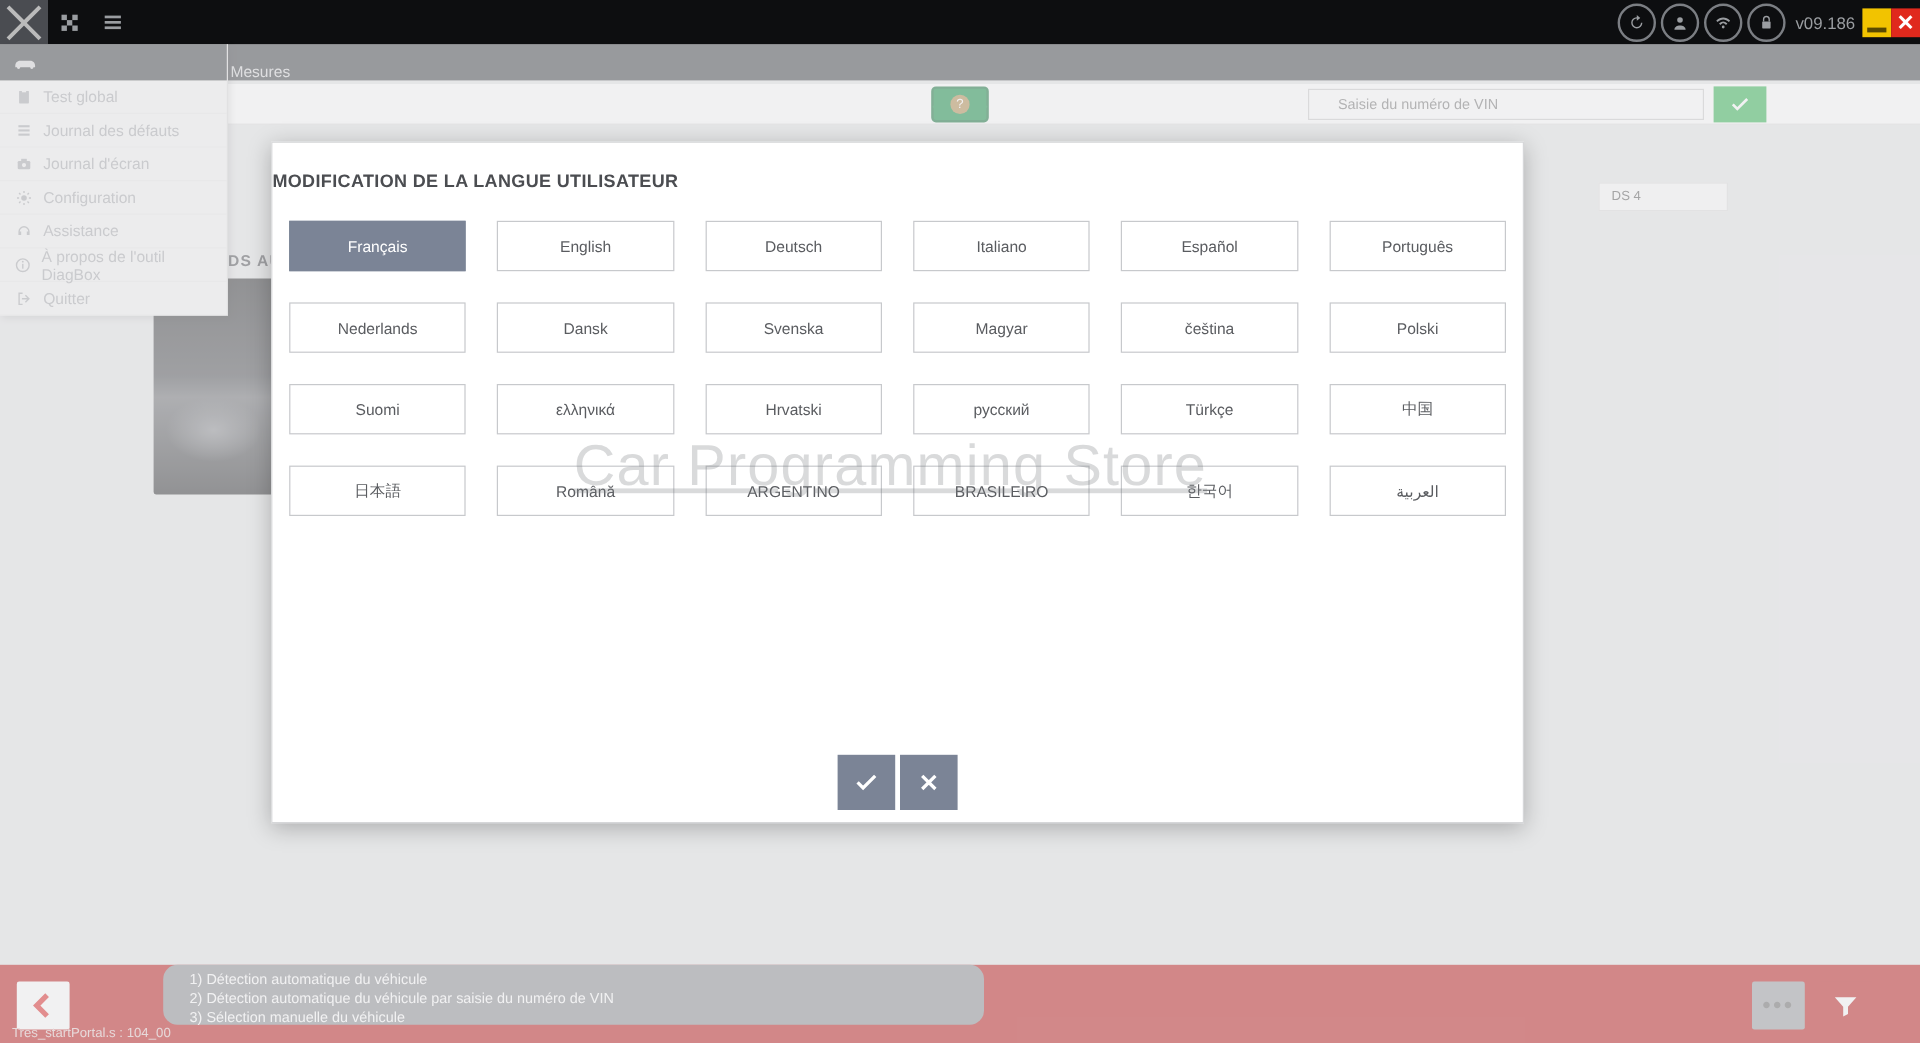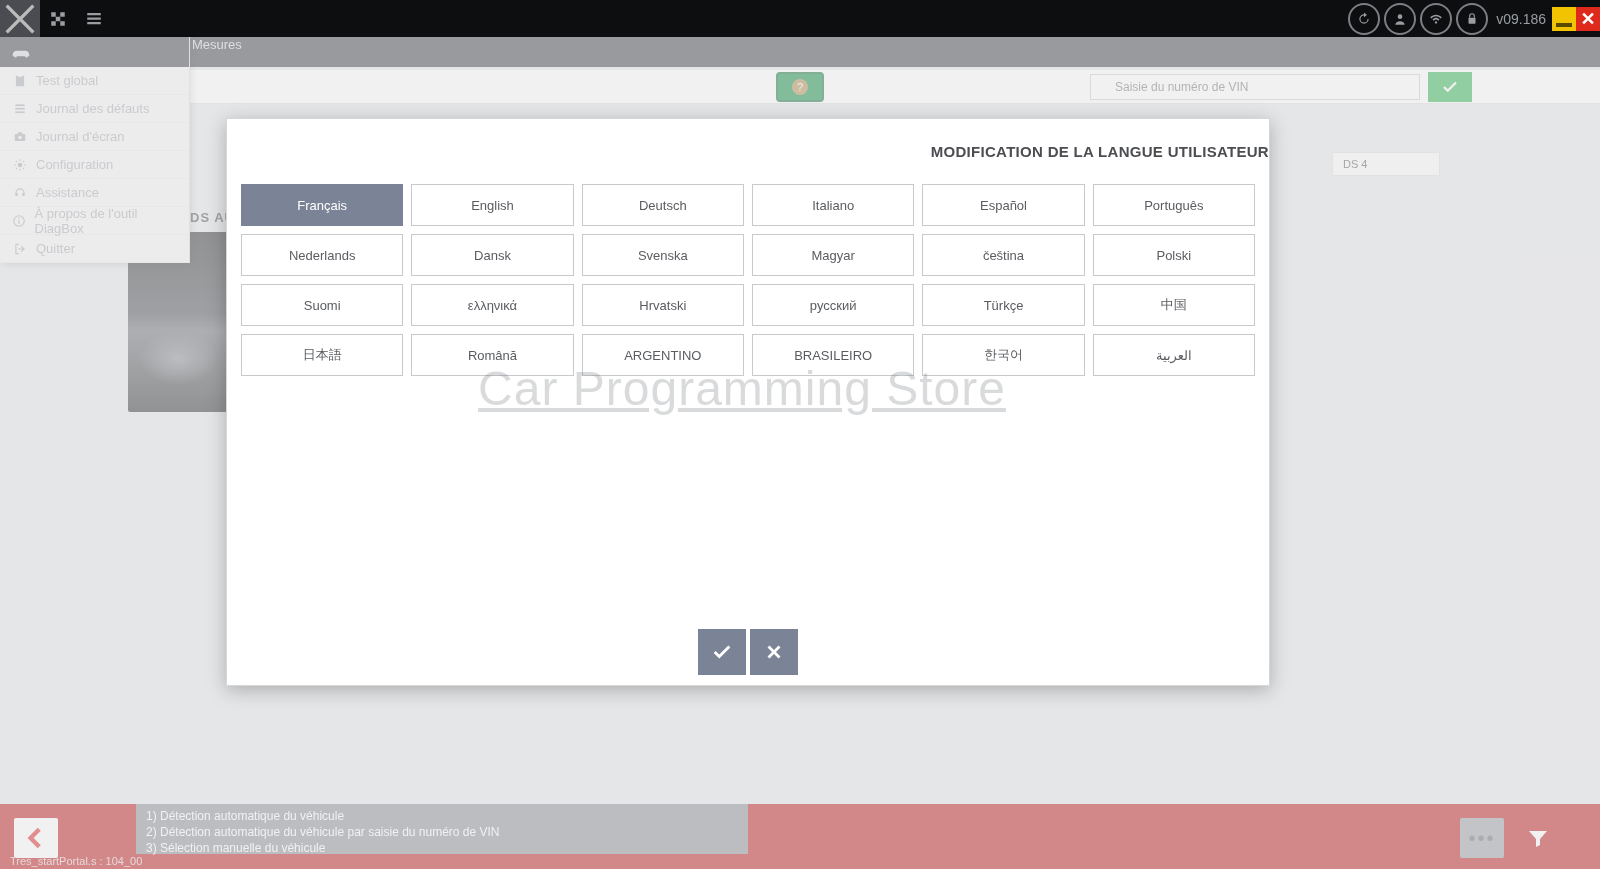--- a/index.html
+++ b/index.html
@@ -12,21 +12,21 @@
   .topbar .topbtn svg { width: 18px; height: 18px; fill: #9a9da1; }
   .topbar .spacer { flex: 1; }
   .topbar .ringbtn { width: 32px; height: 32px; margin: 0 2px; border: 2px solid #7b7e83; border-radius: 50%; display: flex; align-items: center; justify-content: center; cursor: pointer; }
   .topbar .ringbtn svg { width: 14px; height: 14px; fill: #9a9da1; }
   .topbar .version { color: #9a9da1; font-size: 14px; margin: 0 6px; }
   .topbar .minbtn { width: 24px; height: 24px; background: #f2c300; display: flex; align-items: end; justify-content: center; cursor: pointer; }
   .topbar .closebtn { width: 24px; height: 24px; background: #e0291d; display: flex; align-items: center; justify-content: center; cursor: pointer; color: #fff; font-weight: bold; font-size: 18px; }
   .minbtn::after { content: ""; display: block; width: 16px; height: 4px; background: #5a4a00; margin-bottom: 4px; }
   
   
-  .secondbar { position: absolute; top: 37px; left: 0; right: 0; height: 30px; background: #3b3e43; color: #d7d8da; display: flex; align-items: flex-start; padding: 0 12px; font-size: 13px; }
+  .secondbar { position: absolute; top: 37px; left: 0; right: 0; height: 30px; background: #3b3e43; color: #d7d8da; display: flex; align-items: flex-end; padding: 0 12px; font-size: 13px; }
   
   
   .sidebar { position: absolute; top: 37px; left: 0; width: 190px; background: #f4f4f4; border-right: 1px solid #dcdcdc; z-index: 50; box-shadow: 2px 2px 6px rgba(0,0,0,0.15); }
   .sidebar .carrow { height: 30px; background: #3b3e43; display: flex; align-items: center; padding: 0 10px; }
   .sidebar .carrow svg { width: 22px; height: 16px; fill: #d7d8da; }
   .sidebar .srow { height: 28px; display: flex; align-items: center; padding: 0 10px; color: #a9abaf; font-size: 13px; cursor: pointer; border-bottom: 1px solid #ececec; }
   .sidebar .srow .sicon { width: 20px; display: flex; align-items: center; justify-content: center; margin-right: 6px; }
   .sidebar .srow .sicon svg { width: 14px; height: 14px; fill: #a9abaf; }
   
   
@@ -40,34 +40,34 @@
   .vinbar .vinok svg { width: 18px; height: 18px; fill: #fff; }
   
   
   .brandrow { position: absolute; top: 210px; left: 190px; font-size: 13px; font-weight: bold; color: #4c4e52; letter-spacing: 1px; }
   .modeltab { position: absolute; top: 152px; right: 160px; background: #fbfbfa; border: 1px solid #ddd; width: 108px; height: 24px; display:flex; align-items:center; padding: 0 10px; font-size: 11px; color:#555; }
   
   
   .carimg { position: absolute; top: 232px; left: 128px; width: 100px; height: 180px; background: linear-gradient(180deg,#2c2d2f 0%, #4a4c50 45%, #6b6d71 55%, #2c2d2f 100%); border-radius: 2px; }
   .carimg::after { content: ""; position:absolute; top:55%; left:10%; right:10%; height:30%; background: radial-gradient(ellipse at center, #8a8c90 0%, transparent 70%); border-radius:50%; }
   .modal { position: absolute; top: 118px; left: 226px; width: 1044px; height: 568px; background: #fff; border: 1px solid #d6d7d9; box-shadow: 0 4px 18px rgba(0,0,0,0.25); z-index: 100; display: flex; flex-direction: column; }
-  .modal .mtitle { text-align: right; font-size: 15px; font-weight: bold; color: #4b4d51; padding: 24px 0 18px; letter-spacing: 0.3px; }
-  .modal .langgrid { padding: 6px 14px; display: grid; grid-template-columns: repeat(6, 1fr); gap: 8px; align-content: start; }
+  .modal .mtitle { text-align: left; font-size: 15px; font-weight: bold; color: #4b4d51; padding: 24px 0 18px; letter-spacing: 0.3px; }
+  .modal .langgrid { padding: 6px 14px; display: grid; grid-template-columns: repeat(6, 1fr); gap: 26px; align-content: start; }
   .modal .langbtn { height: 42px; border: 1px solid #c7c9cc; background: #fff; color: #5a5c60; font-size: 13px; display: flex; align-items: center; justify-content: center; cursor: pointer; }
   .modal .langbtn.selected { background: #7b8496; color: #fff; border-color: #7b8496; }
   .modal .watermark { position: absolute; top: 242px; left: 0; right: 12px; text-align: center; font-size: 48px; color: rgba(120,122,126,0.28); font-weight: 400; letter-spacing: 1px; pointer-events: none; text-decoration: underline; }
   .modal .mbuttons { margin-top: auto; display: flex; justify-content: center; gap: 4px; padding: 10px 0 10px; }
   .modal .mbtn { width: 48px; height: 46px; background: #7b8496; display: flex; align-items: center; justify-content: center; cursor: pointer; }
   .modal .mbtn svg { width: 22px; height: 22px; fill: #fff; }
   
   
   .bottombar { position: absolute; left: 0; right: 0; bottom: 0; height: 65px; background: #ba1616; }
   .bottombar .back { position: absolute; left: 14px; top: 14px; width: 44px; height: 40px; background: #fff; border-radius: 2px; display:flex; align-items:center; justify-content:center; cursor:pointer; }
   .bottombar .back svg { width: 26px; height: 26px; fill: #d22; }
-  .bottombar .msgbox { position: absolute; left: 136px; top: 0; width: 612px; height: 50px; background: #8b8d91; color: #fff; font-size: 12px; padding: 4px 10px; line-height: 1.35; }
+  .bottombar .msgbox { position: absolute; left: 136px; top: 0; width: 684px; height: 50px; background: #8b8d91; color: #fff; font-size: 12px; padding: 4px 22px; line-height: 1.35; border-radius: 12px; }
   .bottombar .morebtn { position: absolute; right: 96px; top: 14px; width: 44px; height: 40px; background: #9a9c9f; border-radius: 2px; display:flex; align-items:center; justify-content:center; cursor:pointer; color:#666; font-size:20px; letter-spacing:2px; }
   .bottombar .filterbtn { position: absolute; right: 40px; top: 14px; width: 44px; height: 40px; background: #ba1616; display:flex; align-items:center; justify-content:center; cursor:pointer; }
   .bottombar .filterbtn svg { width: 24px; height: 24px; fill: #fff; }
   .bottombar .status { position: absolute; left: 10px; bottom: 2px; font-size: 11px; color: #e9c9c9; }
   
   
   .dim { position:absolute; inset:37px 0 0 0; background: rgba(230,230,232,0.55); z-index: 70; pointer-events:none; }
 </style>
 </head>
 <body>

